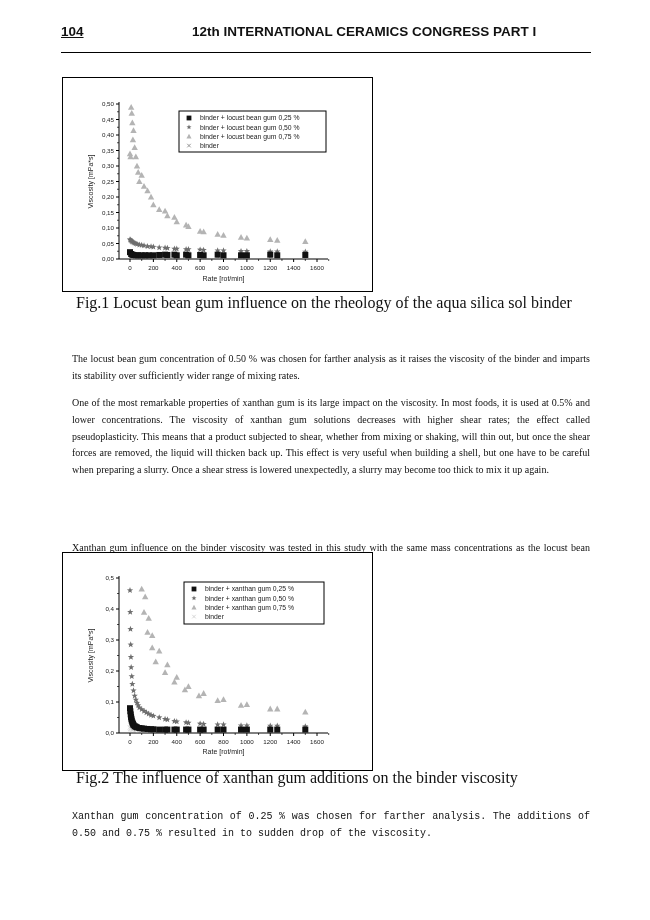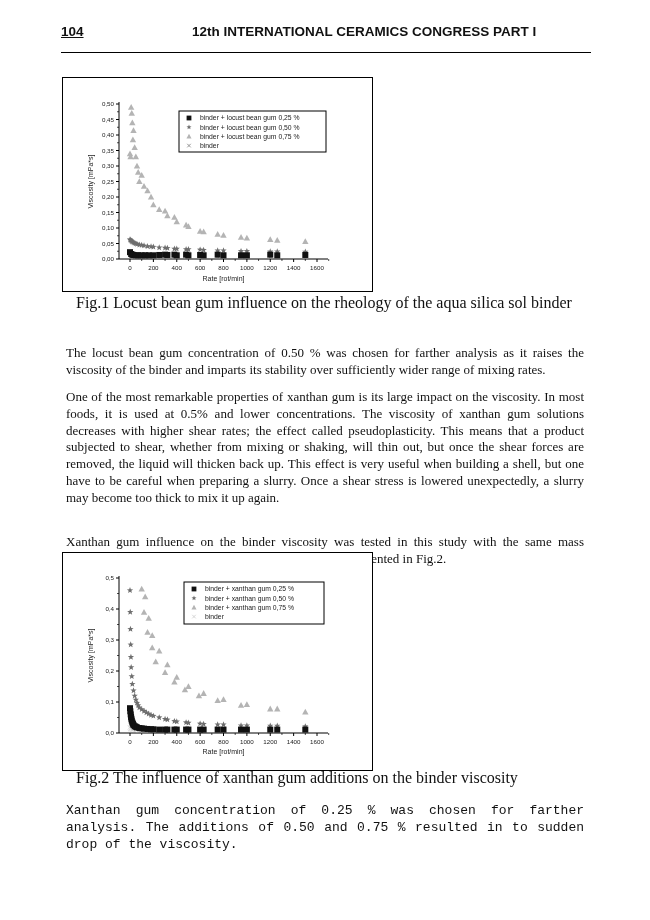--- a/index.html
+++ b/index.html
@@ -4,21 +4,21 @@
 <style>
   html, body { margin:0; padding:0; background:#ffffff; }
   body { width:650px; height:920px; position:relative; overflow:hidden; font-family:"Liberation Serif", serif; color:#111; }
   .hdr { position:absolute; top:24px; left:61px; width:530px; font-family:"Liberation Sans", sans-serif; font-weight:bold; font-size:13.5px; }
   .hdr .pg { position:absolute; left:0; top:0;text-decoration:underline; }
   .hdr .ttl { position:absolute; left:131px; top:0; white-space:nowrap; }
   .rule { position:absolute; top:52px; left:61px; width:530px; height:0; border-top:1px solid #000; }
   .fig { position:absolute; left:62px; width:309px; border:1px solid #000; background:#fff; }
   .fig svg { position:absolute; left:0; top:0; }
   .caption { position:absolute; left:76px; font-size:16px; white-space:nowrap; }
-  .para { position:absolute; left:62px; width:518px; font-size:13px; line-height:16.8px; text-align:justify; margin:4px; }
+  .para { position:absolute; left:62px; width:518px; font-size:10px; line-height:16.8px; text-align:justify; margin:10px; }
 </style>
 </head>
 <body>
 
 <div class="hdr">
   <span class="pg">104</span>
   <span class="ttl">12th INTERNATIONAL CERAMICS CONGRESS PART I</span>
 </div>
 <div class="rule"></div>
 

